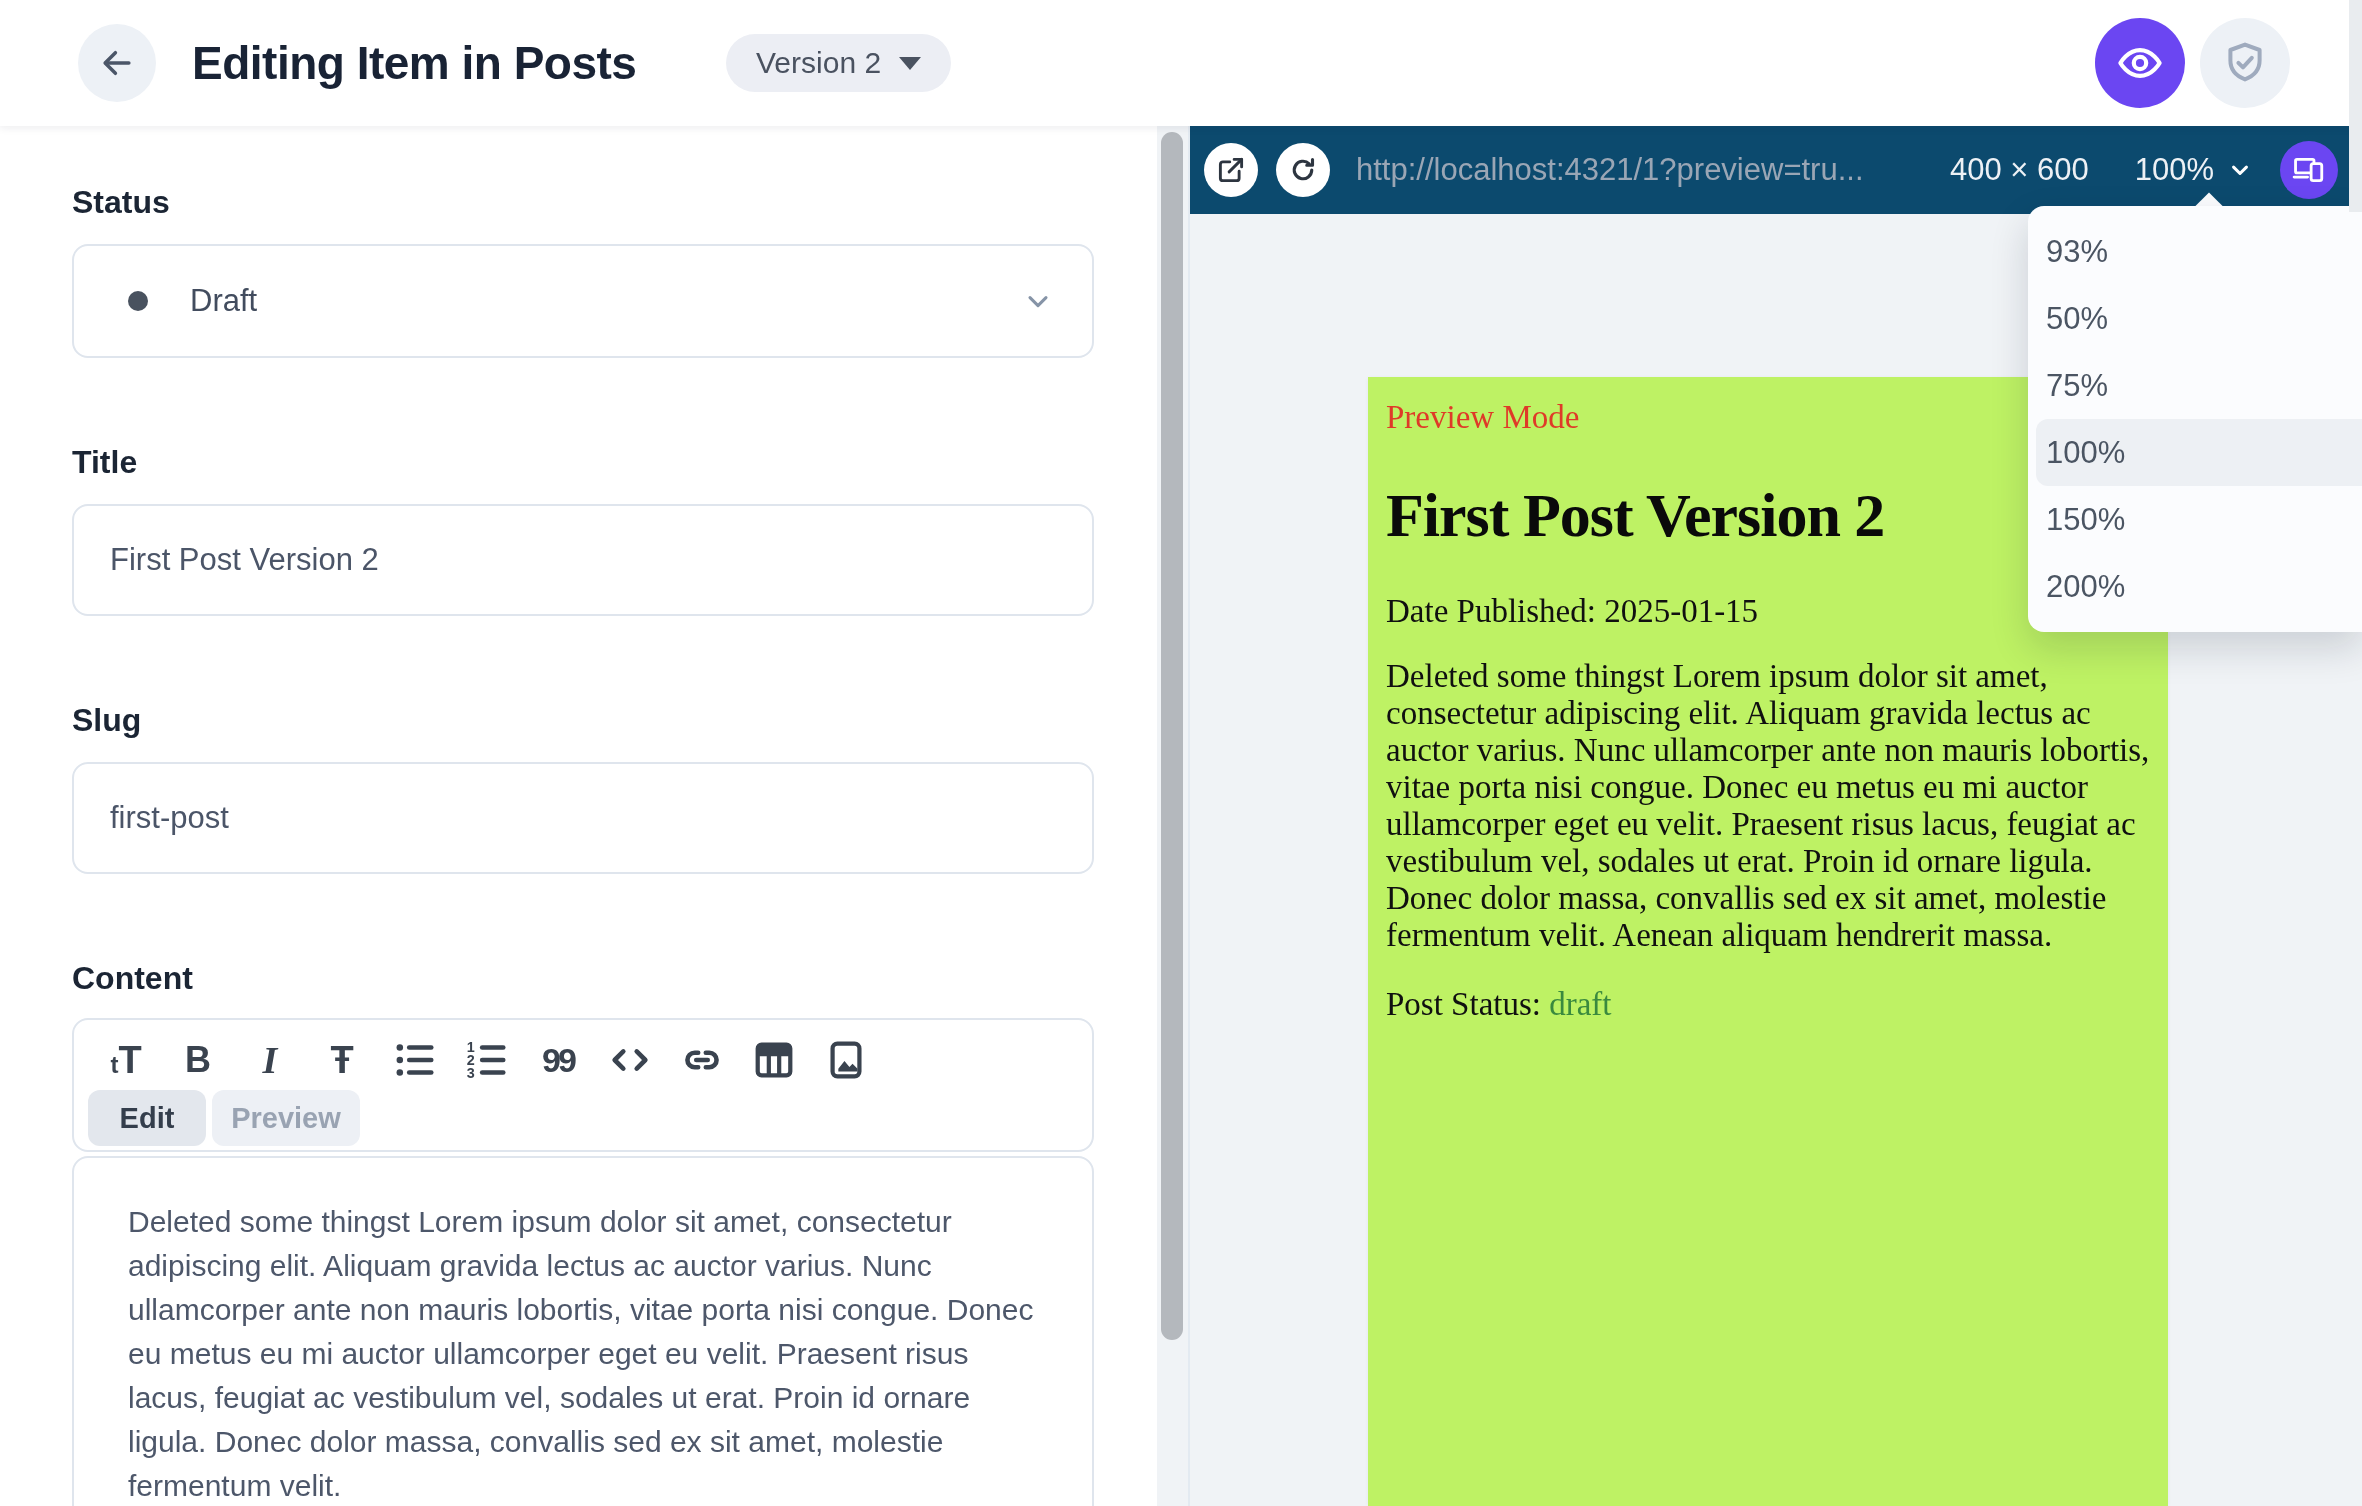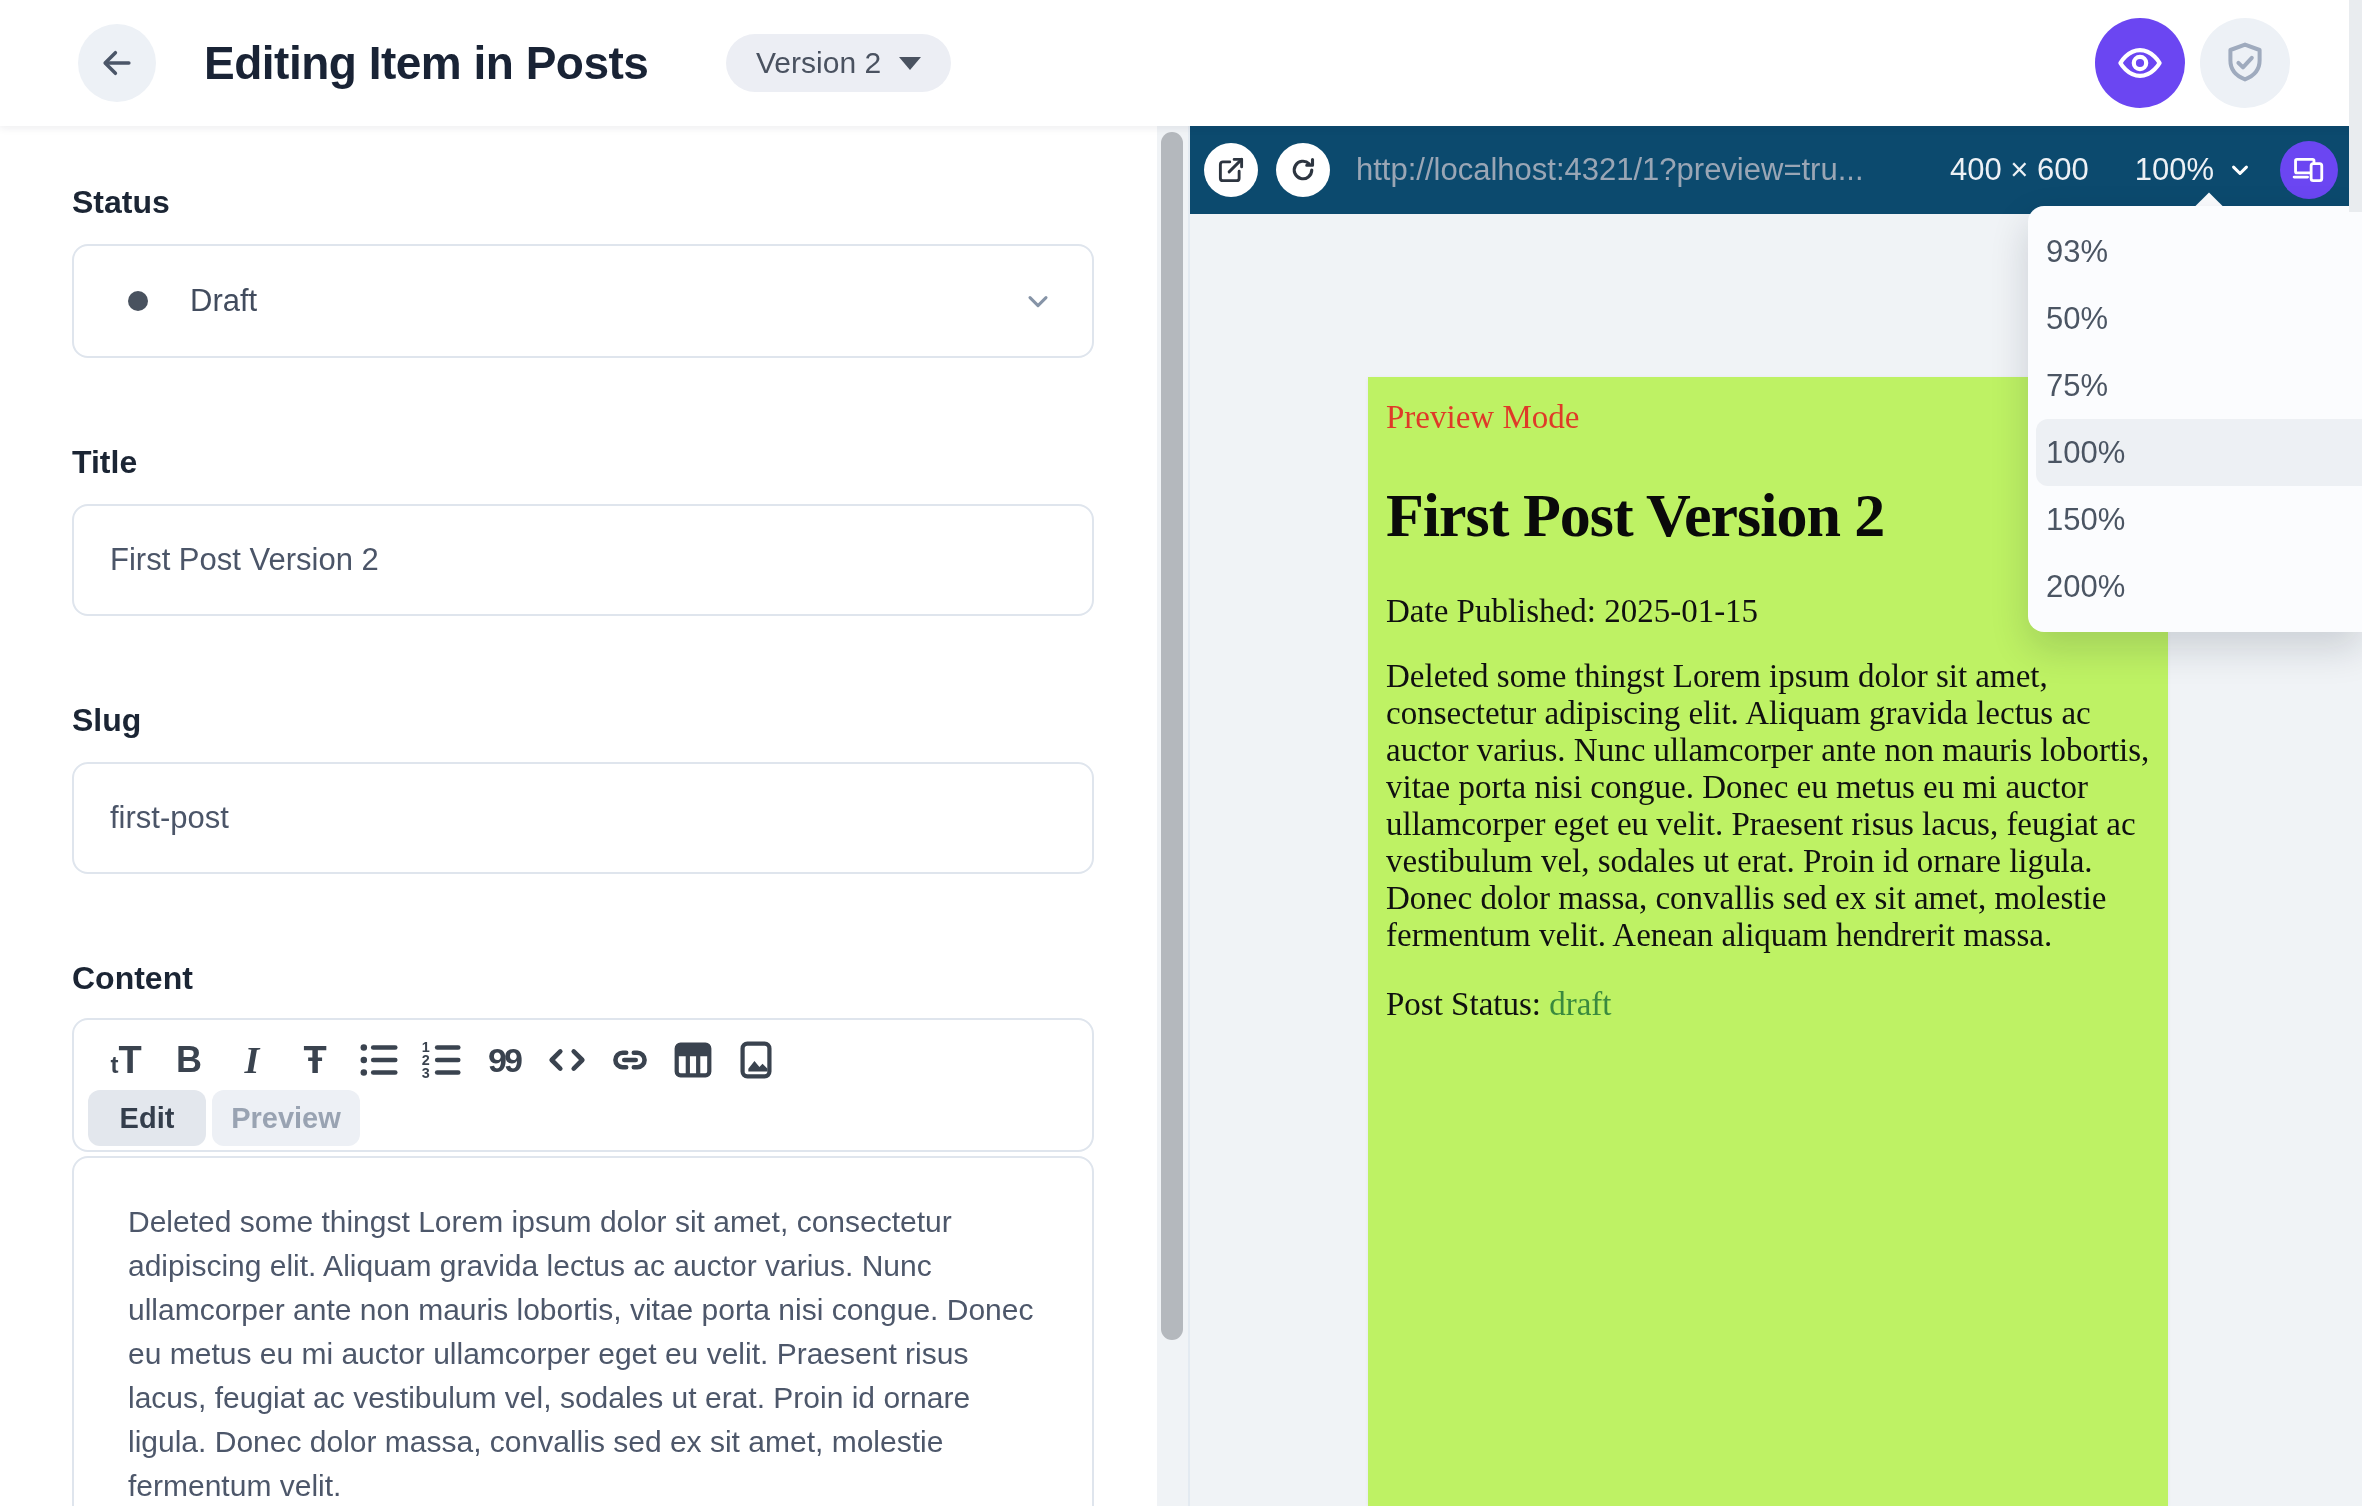--- a/index.html
+++ b/index.html
@@ -5,21 +5,21 @@
   * { margin:0; padding:0; box-sizing:border-box; }
   html,body { width:2362px; height:1506px; overflow:hidden; background:#f0f3f6;
               font-family:"Liberation Sans", sans-serif; }
   #root { position:relative; width:2362px; height:1506px; }
 
   
   .header { position:absolute; left:0; top:0; width:2362px; height:126px; background:#ffffff;
             box-shadow:0 2px 8px rgba(20,30,50,.08); z-index:30; display:flex; align-items:center; }
   .back-btn { position:absolute; left:78px; top:24px; width:78px; height:78px; border-radius:50%;
               background:#edf1f6; display:flex; align-items:center; justify-content:center; cursor:pointer; }
-  .page-title { position:absolute; left:204px; top:50%; transform:translateY(-50%);
+  .page-title { position:absolute; left:192px; top:50%; transform:translateY(-50%);
                 font-size:46px; font-weight:800; letter-spacing:-.5px; color:#192335; }
   .version-pill { position:absolute; left:726px; top:34px; height:58px; padding:0 30px; border-radius:29px;
                   background:#eceef4; display:flex; align-items:center; gap:18px; cursor:pointer; }
   .version-pill span { font-size:30px; color:#4a5260; font-weight:500; }
   .caret-down { width:0; height:0; border-left:11px solid transparent; border-right:11px solid transparent;
                 border-top:13px solid #4a5260; }
   .hdr-circle { position:absolute; top:18px; width:90px; height:90px; border-radius:50%;
                 display:flex; align-items:center; justify-content:center; cursor:pointer; }
   .eye-btn { left:2095px; background:#6b46f2; }
   .shield-btn { left:2200px; background:#edf1f6; }
@@ -30,21 +30,21 @@
   .fld-label { position:absolute; left:72px; font-size:32px; font-weight:700; color:#1b2534; }
   .fld-box { position:absolute; left:72px; width:1022px; background:#fff; border:2px solid #dfe5ed;
              border-radius:16px; display:flex; align-items:center; }
   .fld-text { font-size:31px; color:#4b5568; }
   .status-dot { width:20px; height:20px; border-radius:50%; background:#49525f; margin-left:54px; }
   .status-value { margin-left:42px; font-size:31px; color:#424c5e; }
   .status-chev { position:absolute; right:38px; top:50%; transform:translateY(-50%); }
 
   .editor-toolbar { position:absolute; left:72px; top:892px; width:1022px; height:134px;
                     border:2px solid #dfe5ed; border-radius:16px; background:#fff; }
-  .tb-icons { position:absolute; left:24px; top:8px; height:64px; display:flex; gap:7px; align-items:center; }
+  .tb-icons { position:absolute; left:24px; top:8px; height:64px; display:flex; gap:16px; align-items:center; }
   .tb-btn { width:56px; height:60px; display:flex; align-items:center; justify-content:center;
             color:#3a434f; cursor:pointer; }
   .glyph { font-weight:800; color:#3a434f; }
   .g-tsize .sm { font-size:24px; } .g-tsize .bg { font-size:38px; }
   .g-bold { font-size:36px; }
   .g-italic { font-family:"Liberation Serif", serif; font-style:italic; font-size:38px; font-weight:700; }
   .g-strike { font-size:38px; }
   .g-quote { font-size:34px; letter-spacing:-3px; }
   .tabs { position:absolute; left:14px; bottom:4px; display:flex; gap:6px; }
   .tab { height:56px; border-radius:12px; display:flex; align-items:center; justify-content:center;

